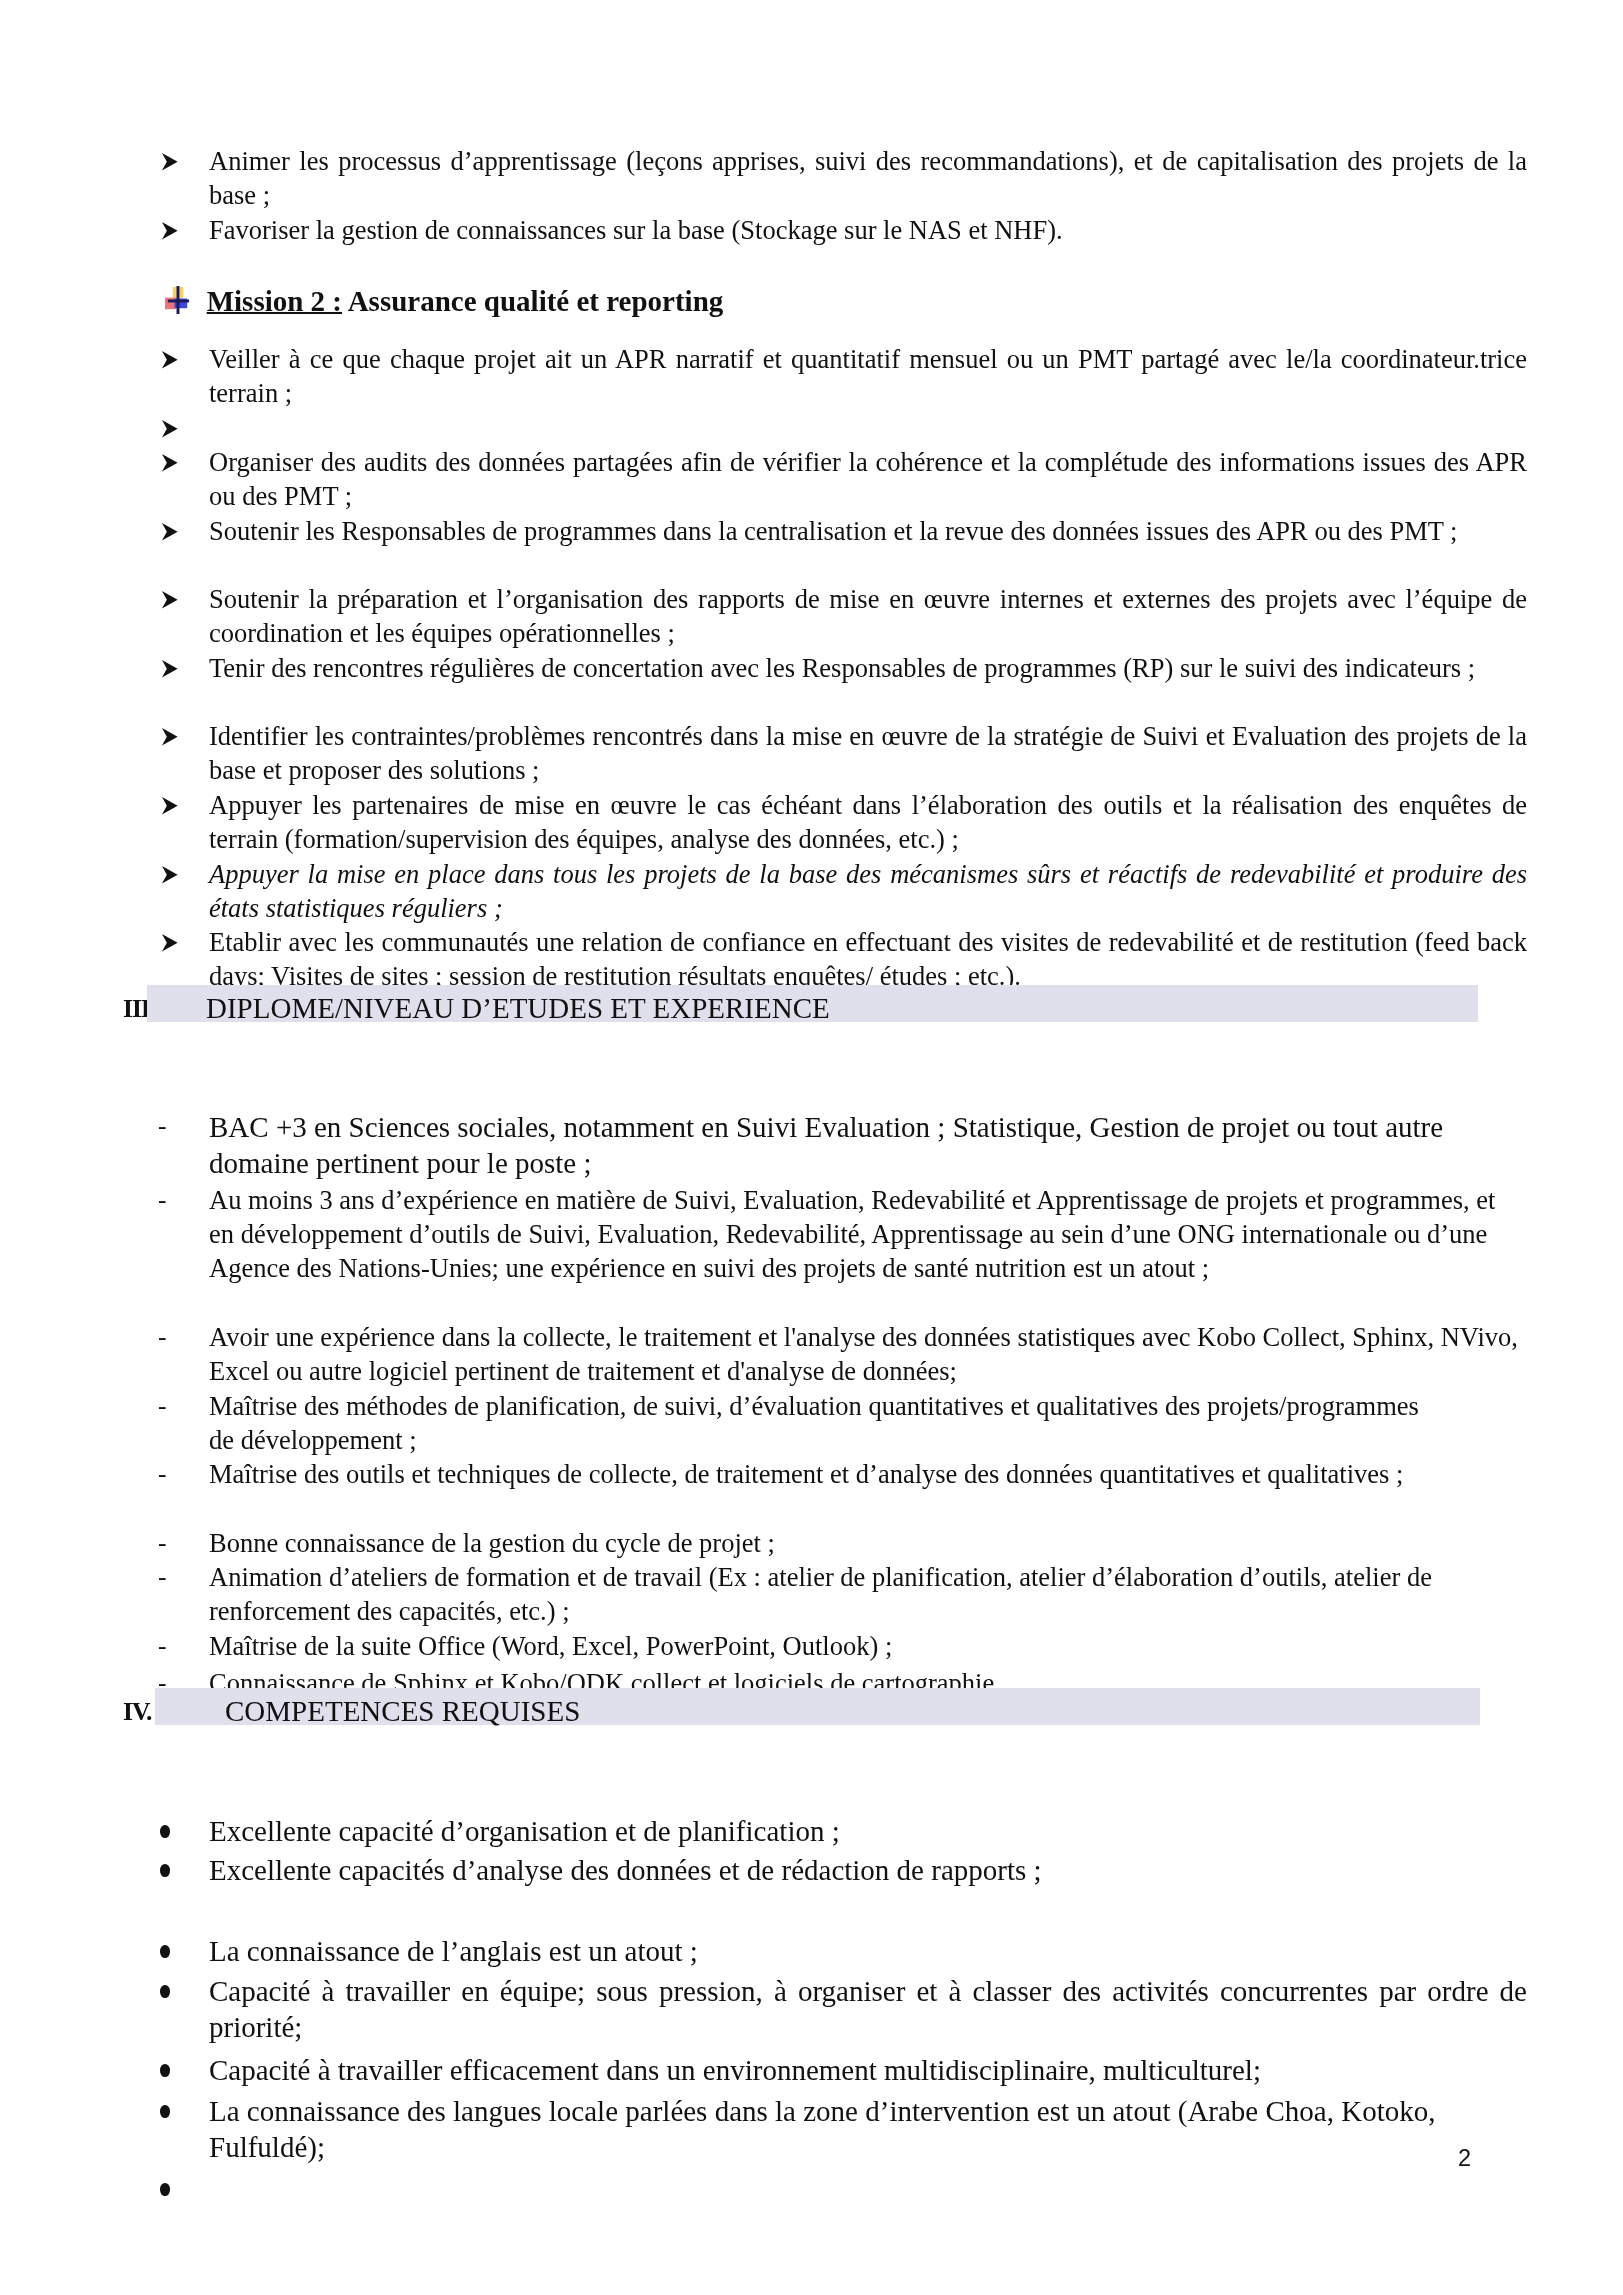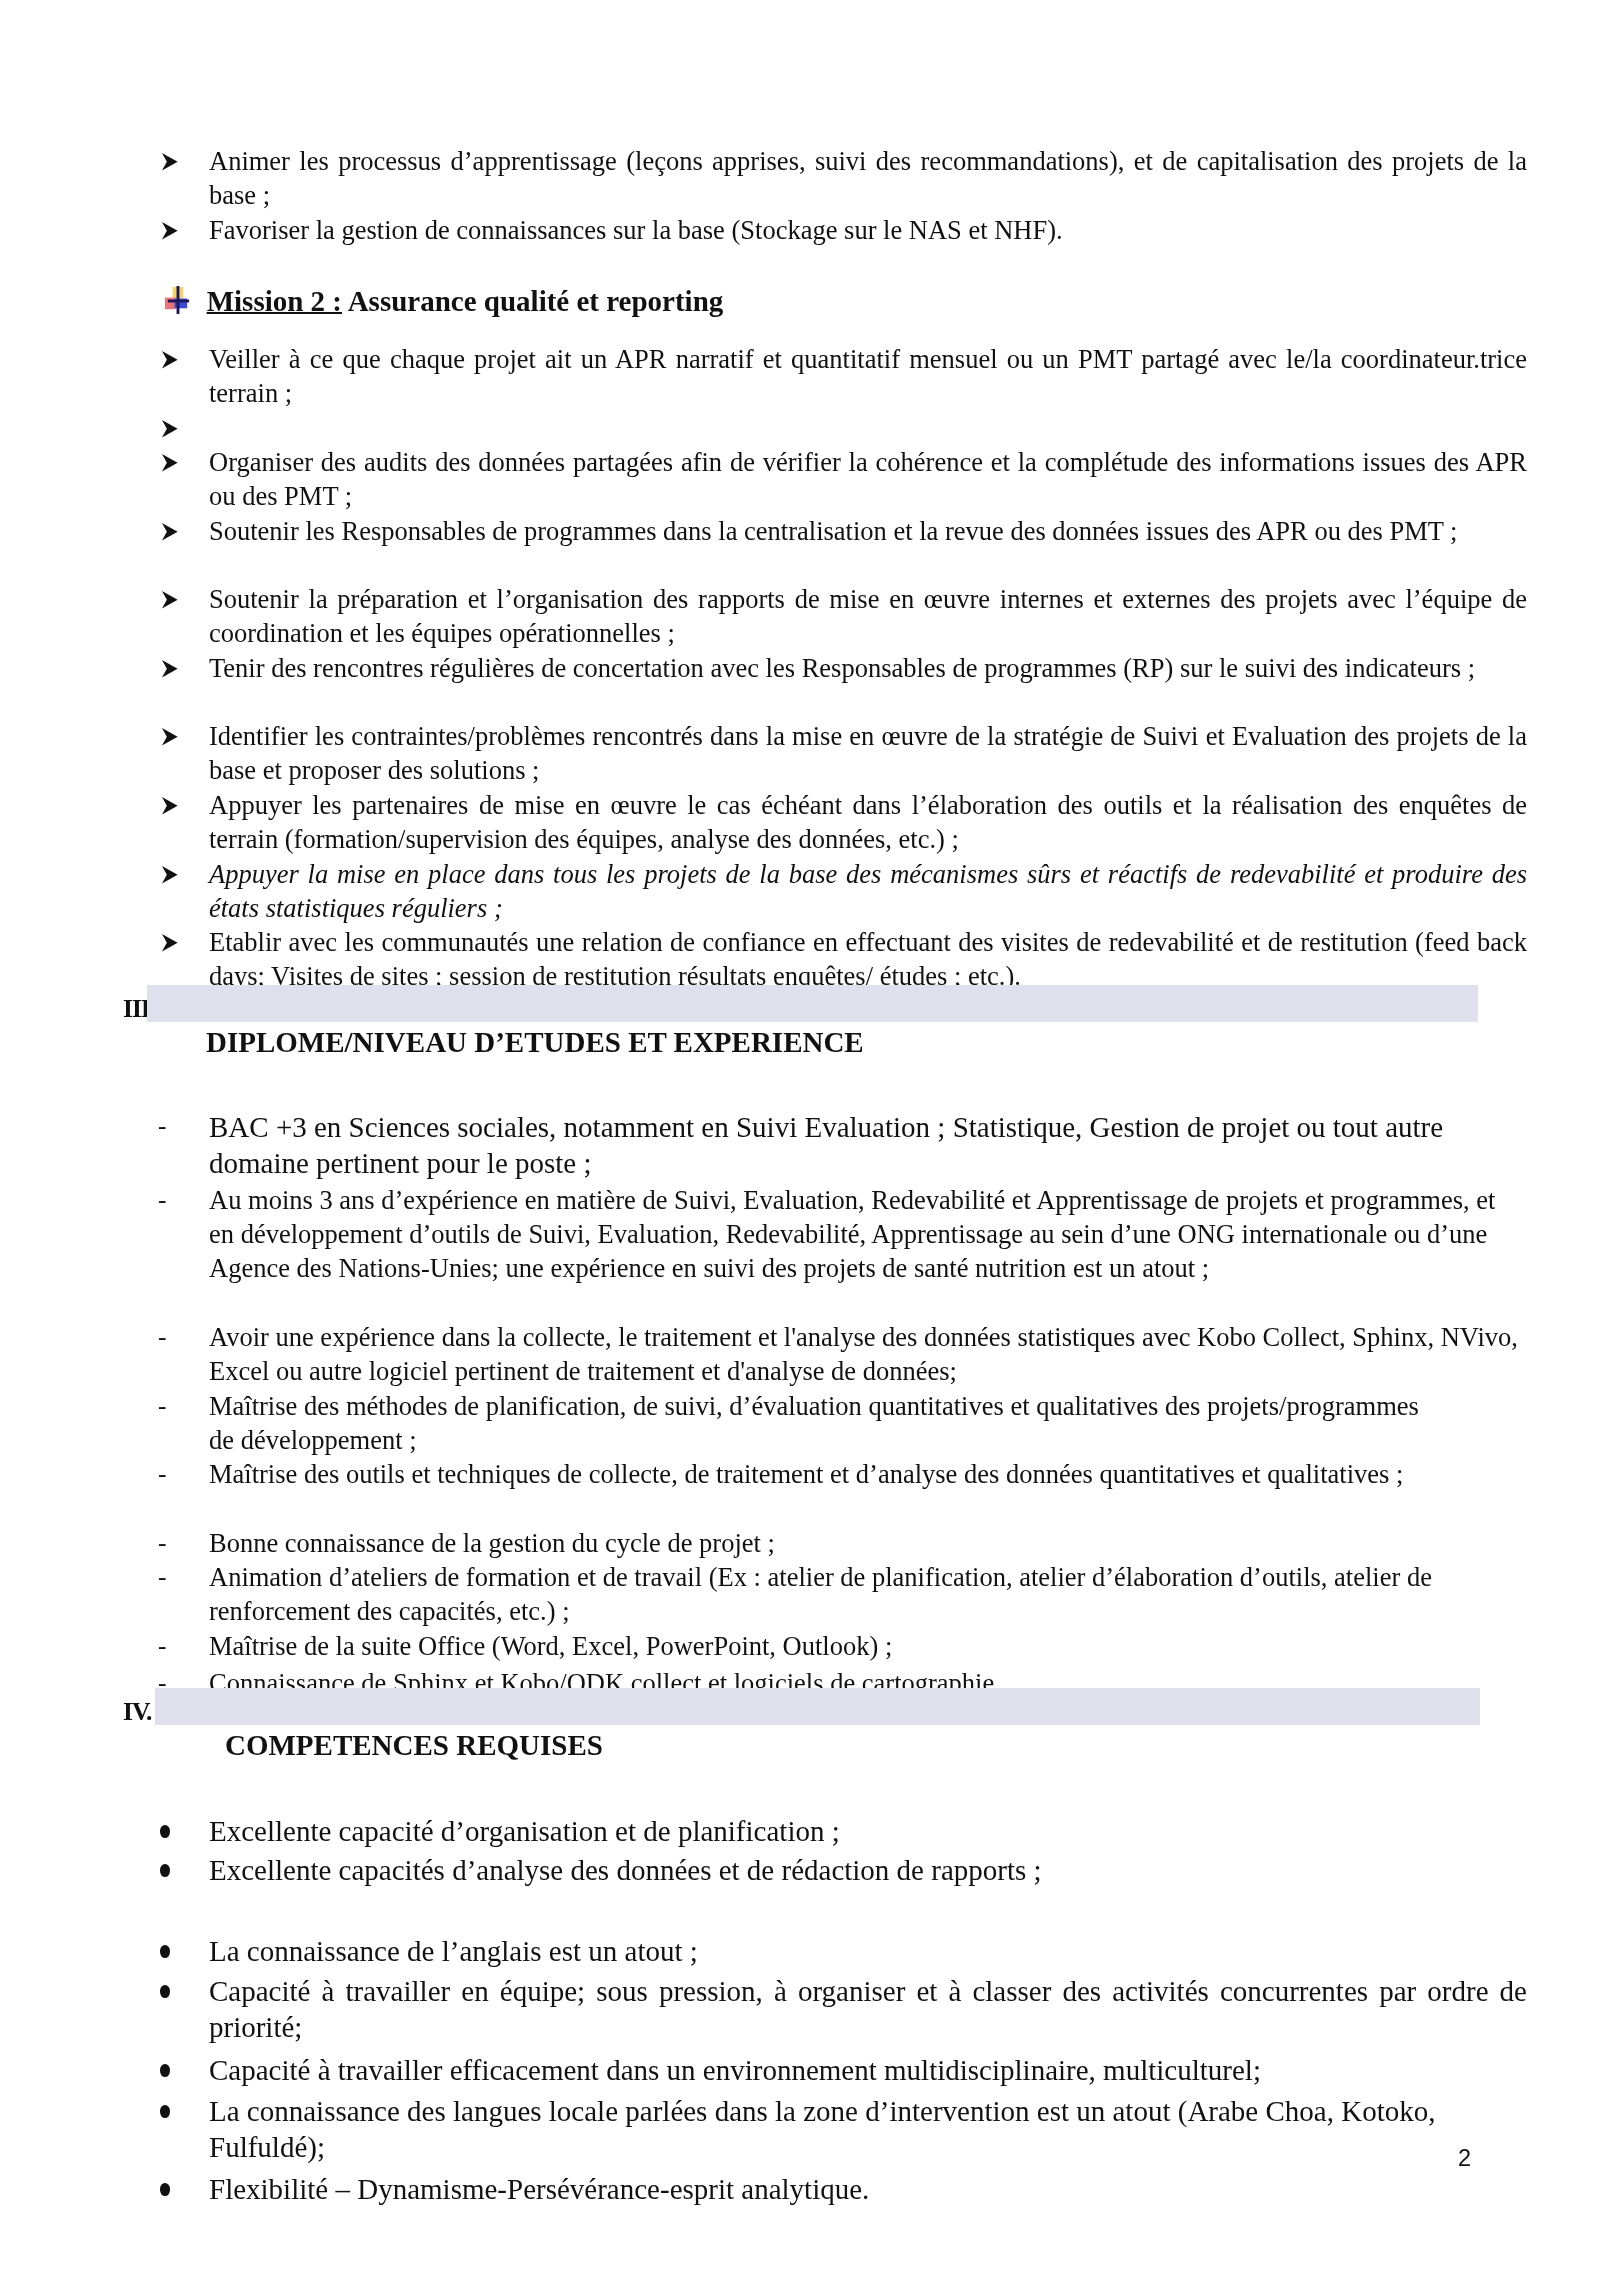--- a/index.html
+++ b/index.html
@@ -19,21 +19,21 @@
   .big { font-size: 29px; line-height: 36px; }
   .mission {
     position: absolute; left: 162px; top: 243px; font-size: 29px; font-weight: bold; line-height: 35px; margin-top: 41px;
   }
   .mission .icon { display: inline-block; width: 31px; height: 29px; position: relative; vertical-align: -3.9px; margin-right: 13.7px; }
   .mission .u { text-decoration: underline; text-decoration-thickness: 2px; }
   .section {
     position: absolute; height: 37px; background: #e0dfec;
   }
   .sec-num { position: absolute; font-weight: bold; font-size: 25.5px; line-height: 37px; letter-spacing: -1px; }
-  .sec-title { position: absolute; font-weight: bold; font-size: 29px; line-height: 37px; margin-top: 34px; }
+  .sec-title { position: absolute; font-weight: normal; font-size: 29px; line-height: 37px; }
   .pagenum { position: absolute; left: 1458px; top: 2145px; font-family: "Liberation Sans", sans-serif; font-size: 23.5px; }
 </style>
 </head>
 <body>
 
 <div class="page">
 
   <div class="item" style="top:98px;">
     <span class="marker arrow">
         <svg width="19.6" height="19.6" viewBox="0 0 20 20">
@@ -132,17 +132,17 @@
   <div class="sec-num" style="left:123px; top:1693px;">IV.</div>
   <div class="section" style="left:155px; top:1688px; width:1325px;"></div>
   <div class="sec-title" style="left:225px; top:1693px;">COMPETENCES REQUISES</div>
 
   <div class="item nojust big" style="top:1767px;"><span class="marker dot"><span></span></span><span>Excellente capacité d’organisation et de planification ;</span></div>
   <div class="item nojust big" style="top:1806px;"><span class="marker dot"><span></span></span><span>Excellente capacités d’analyse des données et de rédaction de rapports ;</span></div>
   <div class="item nojust big" style="top:1887px;"><span class="marker dot"><span></span></span><span>La connaissance de l’anglais est un atout ;</span></div>
   <div class="item big" style="top:1927px;"><span class="marker dot"><span></span></span><span>Capacité à travailler en équipe; sous pression, à organiser et à classer des activités concurrentes par ordre de priorité;</span></div>
   <div class="item nojust big" style="top:2006px;"><span class="marker dot"><span></span></span><span>Capacité à travailler efficacement dans un environnement multidisciplinaire, multiculturel;</span></div>
   <div class="item nojust big" style="top:2047px; width:1294px;"><span class="marker dot"><span></span></span><span>La connaissance des langues locale parlées dans la zone d’intervention est un atout (Arabe Choa, Kotoko, Fulfuldé);</span></div>
-  <div class="item nojust big" style="top:2125px;"><span class="marker dot"><span></span></span><span>Flexibilité – Dynamisme-Persévérance-esprit analytique.</span></div>
+  <div class="item nojust big" style="top:2125px;"><span class="marker dot"><span></span></span></div>
 
   <div class="pagenum">2</div>
 </div>
 
 
 </body></html>

